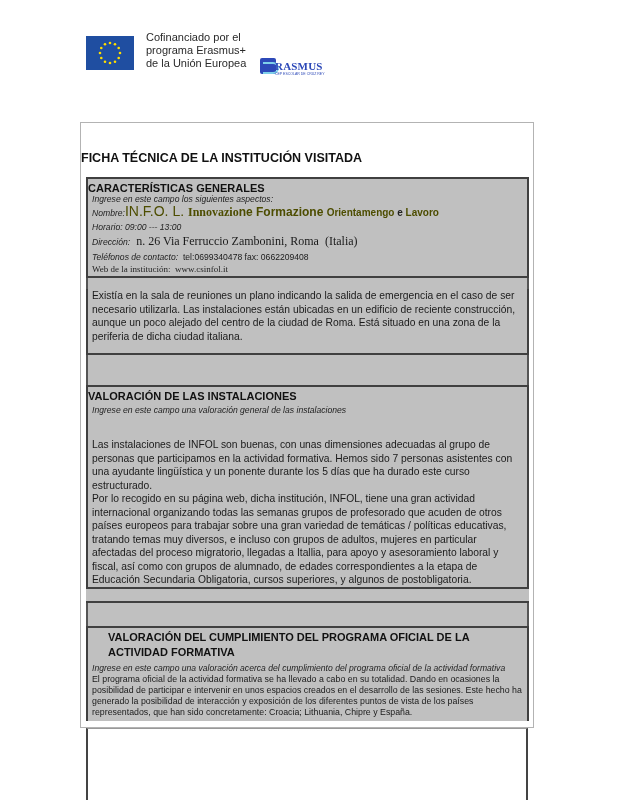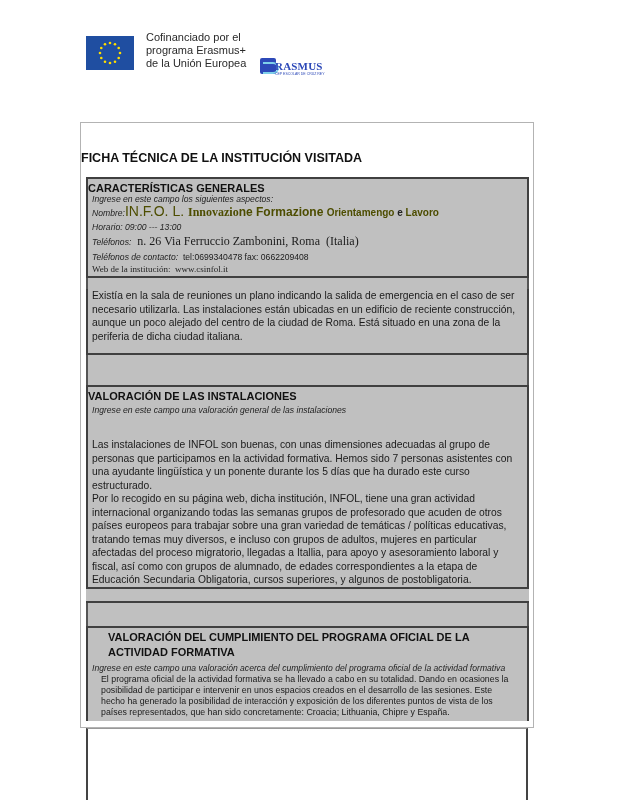--- a/index.html
+++ b/index.html
@@ -65,21 +65,21 @@
   .nv1 { font-size: 14px; }
   .nv2 { font-family: "Liberation Serif", serif; font-weight: bold; font-size: 12px; }
   .nv3 { font-weight: bold; font-size: 12px; }
   .nv4 { font-weight: bold; font-size: 10px; }
   .dir-val { font-family: "Liberation Serif", serif; font-size: 12px; }
   .tel-val { font-size: 8.6px; }
   .web-line { font-family: "Liberation Serif", serif; font-size: 9px; color: #222; }
   .body-text {
     font-size: 10.3px; line-height: 13.5px; padding: 0 4px; color: #1a1a1a;
   }
-  .small-body { font-size: 8.8px; line-height: 11px; padding: 0 13px; color: #1a1a1a; }
+  .small-body { font-size: 8.8px; line-height: 11px; padding: 0 4px; color: #1a1a1a; }
   .spacer { height: 30px; }
   .spacer-line { height: 12px; border-top: 2px solid #404040; border-bottom: 2px solid #404040; margin: 0 -2px; background: #c0c0c0; }
 
   
   .lower-box {
     position: absolute; left: 86px; top: 728px; width: 442px; height: 80px;
     border-left: 2px solid #444; border-right: 2px solid #444; border-top: 1px solid #999;
     box-sizing: border-box; background: #fff;
   }
 </style>
@@ -123,21 +123,21 @@
     <div class="section">
       <div class="sec-title">CARACTERÍSTICAS GENERALES</div>
       <div class="hint">Ingrese en este campo los siguientes aspectos:</div>
       <div class="field-line">
         <span class="lbl-i">Nombre:</span><span class="nombre-val nv1">IN.F.O. L. </span><span class="nombre-val nv2">Innovazio</span><span class="nombre-val nv3">ne Formazione </span><span class="nombre-val nv4">Orientamengo </span><span class="nombre-val nv4" style="color:#222">e </span><span class="nombre-val nv4">Lavoro</span>
       </div>
       <div class="field-line">
         <span class="lbl-i">Horario:</span><span class="lbl-i"> 09:00 --- 13:00</span>
       </div>
       <div class="field-line" style="line-height:14px">
-        <span class="lbl-i">Teléfonos:</span><span class="dir-val" style="white-space:pre">  n. 26 Via Ferruccio Zambonini, Roma  (Italia)</span>
+        <span class="lbl-i">Dirección:</span><span class="dir-val" style="white-space:pre">  n. 26 Via Ferruccio Zambonini, Roma  (Italia)</span>
       </div>
       <div class="field-line">
         <span class="lbl-i">Teléfonos de contacto:</span><span class="tel-val" style="white-space:pre">  tel:0699340478 fax: 0662209408</span>
       </div>
       <div class="field-line web-line" style="padding-bottom:1px">
         <span>Web de la institución:</span><span style="white-space:pre">  www.csinfol.it</span>
       </div>
     </div>
     <div class="section" style="border-top:none; padding-bottom:10px">
       <div class="body-text" style="margin-top:11px">Existía en la sala de reuniones un plano indicando la salida de emergencia en el caso de ser necesario utilizarla. Las instalaciones están ubicadas en un edificio de reciente construcción, aunque un poco alejado del centro de la ciudad de Roma. Está situado en una zona de la periferia de dicha ciudad italiana.</div>

